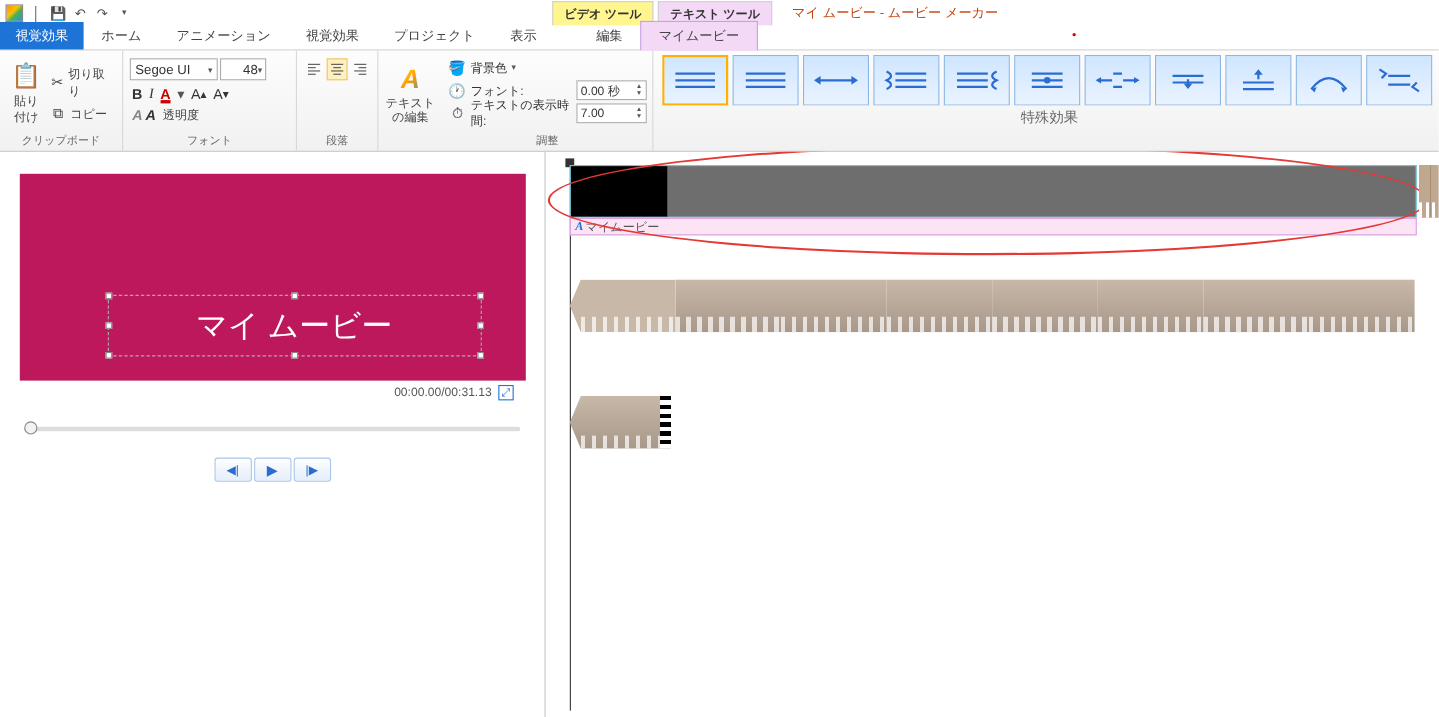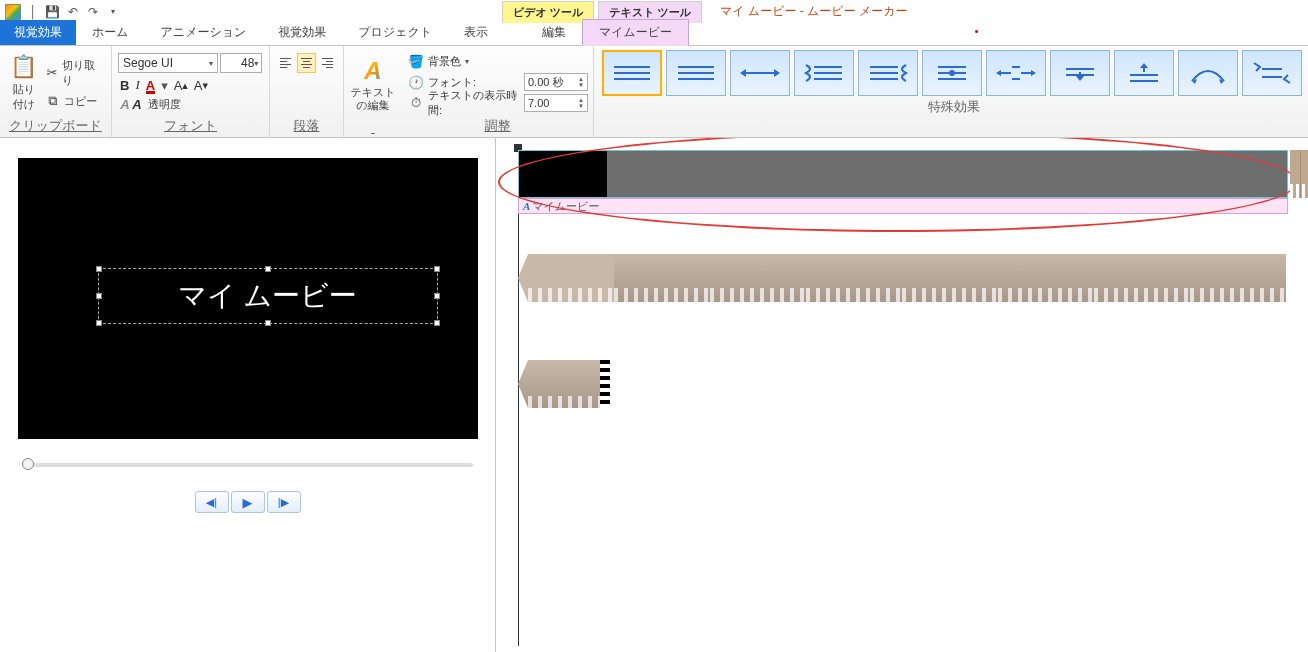--- a/index.html
+++ b/index.html
@@ -19,32 +19,32 @@
 
 
 .tabs-row { height: 22px; display: flex; align-items: flex-end; border-bottom: 1px solid #c5c5c5; background: #fff; }
 .tab { padding: 4px 16px; font-size: 12px; color: #444; cursor: pointer; }
 .tab.file { background: #1e73d6; color: #fff; padding: 4px 14px; }
 .tab.active { background: #f4d9f7; border: 1px solid #c9a0e0; border-bottom: 1px solid #f4d9f7; margin-bottom: -1px; }
 
 
 .ribbon { height: 92px; background: linear-gradient(#fdfdfd,#f1f1f1); border-bottom: 1px solid #c5c5c5; display: flex; }
 .group { border-right: 1px solid #d8d8d8; padding: 3px 6px 0 6px; display: flex; flex-direction: column; justify-content: space-between; }
-.group-label { text-align: center; font-size: 13px; color: #666; padding-bottom: 2px; text-decoration: underline; }
+.group-label { text-align: center; font-size: 10px; color: #666; padding-bottom: 2px; }
 .group-body { flex: 1; display: flex; }
 
 .big-btn { display: flex; flex-direction: column; align-items: center; justify-content: center; width: 40px; cursor: pointer; gap: 2px; font-size: 11px; color: #444; }
 .big-btn .ico { font-size: 22px; }
 .small-row { display: flex; flex-direction: column; gap: 2px; justify-content: center; }
 .small-btn { display: flex; align-items: center; gap: 4px; padding: 2px 4px; font-size: 11px; color: #444; cursor: pointer; }
 .small-btn .mini-ico { width: 14px; height: 14px; display: inline-flex; align-items: center; justify-content: center; font-size: 13px; }
 
 .font-box { display: flex; flex-direction: column; gap: 4px; padding-top: 4px; }
 .font-row1 { display: flex; gap: 2px; }
-.font-select { width: 100px; height: 20px; border: 1px solid #abadb3; background: #fff; padding: 0 4px; display: flex; align-items: center; justify-content: space-between; font-size: 12px; cursor: pointer; }
+.font-select { width: 80px; height: 20px; border: 1px solid #abadb3; background: #fff; padding: 0 4px; display: flex; align-items: center; justify-content: space-between; font-size: 12px; cursor: pointer; }
 .size-select { width: 38px; height: 20px; border: 1px solid #abadb3; background: #fff; padding: 0 20px; display: flex; align-items: center; justify-content: space-between; font-size: 12px; cursor: pointer; }
 .dd { font-size: 8px; color: #555; }
 .font-row2 { display: flex; gap: 6px; align-items: center; padding-left: 2px; }
 .font-row2 span { cursor: pointer; font-size: 13px; display: inline-flex; align-items: center; }
 .bold { font-weight: bold; }
 .italic { font-style: italic; font-family: serif; }
 .fA { color: #c00; font-weight: bold; position: relative; }
 .fA-bar { position: absolute; left: 0; right: 0; bottom: -1px; height: 3px; background: #c00; }
 .grow, .shrink { font-size: 11px; }
 
@@ -66,21 +66,21 @@
 .effects-group { flex: 1; padding: 4px 2px 0 8px; display: flex; flex-direction: column; }
 .effects-row { display: flex; gap: 4px; overflow: hidden; }
 .effect-item { width: 60px; height: 46px; border: 1px solid #8ab6e8; background: linear-gradient(#cfe6ff,#eaf3ff); display: flex; align-items: center; justify-content: center; cursor: pointer; position: relative; }
 .effect-item.sel { border: 2px solid #ffb000; }
 .effect-item svg { width: 48px; height: 36px; }
 .effects-label { text-align: center; font-size: 13px; color: #666; padding: 2px 0; }
 
 
 .workspace { display: flex; height: calc(652px - 24px - 22px - 92px); }
 .preview-pane { width: 495px; padding: 10px; position: relative; }
-.preview { width: 460px; height: 281px; background: #000000; margin: 10px auto 0 auto; position: relative; }
+.preview { width: 460px; height: 188px; background: #be185d; margin: 10px auto 0 auto; position: relative; }
 .text-box { position: absolute; left: 80px; top: 110px; width: 340px; height: 56px; border: 1px dashed #aaa; display: flex; align-items: center; justify-content: center; }
 .text-box .txt { color: #fff; font-size: 28px; }
 .text-box .handle { position: absolute; width: 6px; height: 6px; background: #fff; border: 1px solid #888; }
 .h-nw { left: -3px; top: -3px; } .h-n { left: 50%; top: -3px; margin-left: -3px; } .h-ne { right: -3px; top: -3px; }
 .h-w { left: -3px; top: 50%; margin-top: -3px; } .h-e { right: -3px; top: 50%; margin-top: -3px; }
 .h-sw { left: -3px; bottom: -3px; } .h-s { left: 50%; bottom: -3px; margin-left: -3px; } .h-se { right: -3px; bottom: -3px; }
 
 .time-row { text-align: right; padding: 4px 18px 0 0; font-size: 11px; color: #555; display: flex; justify-content: flex-end; align-items: center; gap: 6px; }
 .expand-ico { width: 14px; height: 14px; border: 1px solid #1e73d6; display: inline-flex; align-items: center; justify-content: center; font-size: 10px; color: #1e73d6; cursor: pointer; }
 
@@ -373,20 +373,24 @@
         <span class="handle h-nw"></span>
         <span class="handle h-n"></span>
         <span class="handle h-ne"></span>
         <span class="handle h-w"></span>
         <span class="handle h-e"></span>
         <span class="handle h-sw"></span>
         <span class="handle h-s"></span>
         <span class="handle h-se"></span>
       </div>
     </div>
+    <div class="time-row">
+      <span>00:00.00/00:31.13</span>
+      <span class="expand-ico">⤢</span>
+    </div>
     <div class="seek">
       <div class="thumb"></div>
     </div>
     <div class="controls">
       <div class="ctrl-btn">◀|</div>
       <div class="ctrl-btn play">▶</div>
       <div class="ctrl-btn">|▶</div>
     </div>
   </div>
 

